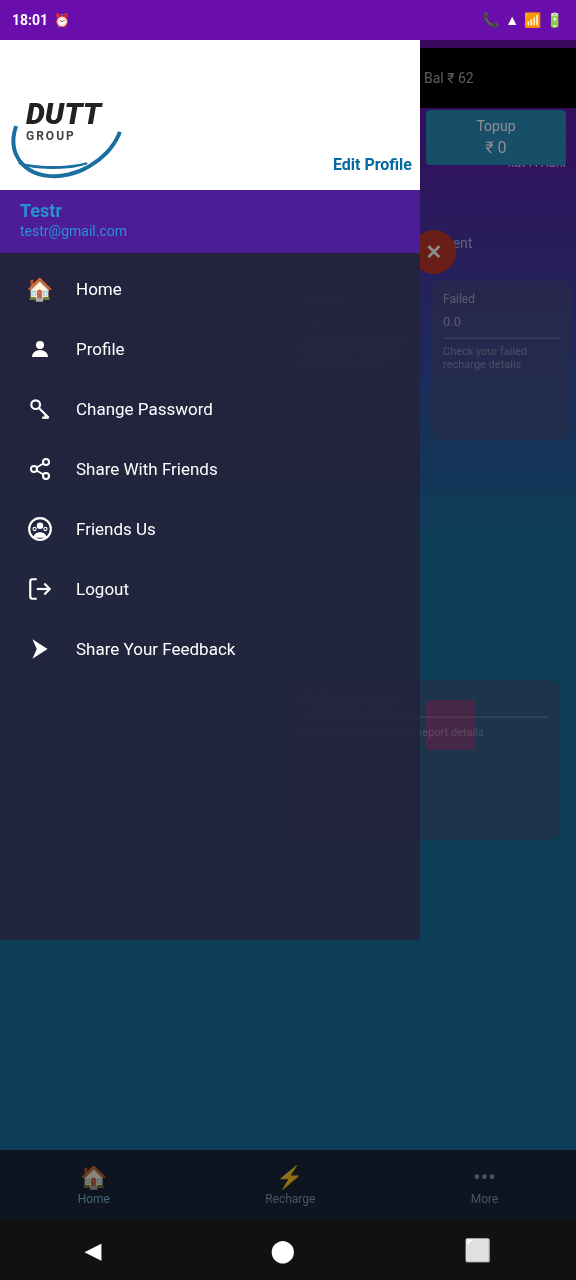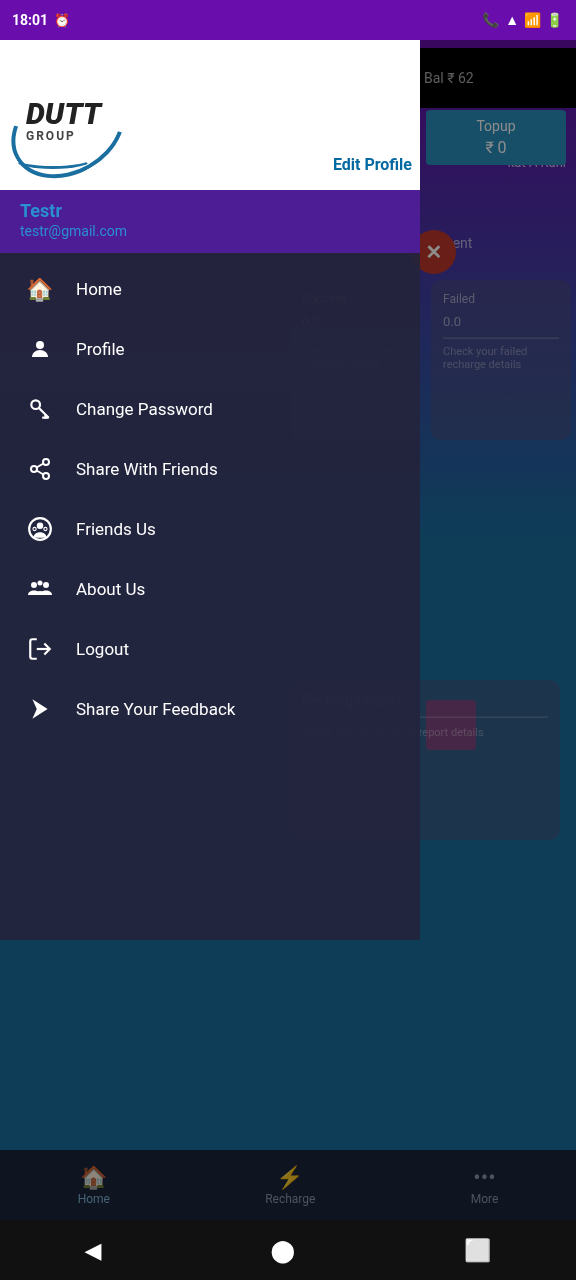--- a/index.html
+++ b/index.html
@@ -464,34 +464,20 @@
           <circle cx="12" cy="12" r="10" fill="none" stroke="white" stroke-width="2"></circle>
           <circle cx="12" cy="9" r="3" fill="white"></circle>
           <path d="M6 20c0-3 2.7-5 6-5s6 2 6 5" fill="white"></path>
           <circle cx="7" cy="12" r="1.5" fill="none" stroke="white" stroke-width="1"></circle>
           <circle cx="17" cy="12" r="1.5" fill="none" stroke="white" stroke-width="1"></circle>
         </svg>
       </div>
       <span class="drawer-item-label">Friends Us</span>
     </div>
 
-    <div class="drawer-item">
-      <div class="drawer-item-icon">
-        <svg width="28" height="28" viewBox="0 0 28 28" fill="white">
-
-          <circle cx="8" cy="10" r="3"></circle>
-          <path d="M2 20c0-3 2.7-4.5 6-4.5s6 1.5 6 4.5"></path>
-          <circle cx="20" cy="10" r="3"></circle>
-          <path d="M14 20c0-3 2.7-4.5 6-4.5s6 1.5 6 4.5"></path>
-          <circle cx="14" cy="8" r="2.5"></circle>
-          <path d="M9 20c0-2.5 2.2-4 5-4s5 1.5 5 4"></path>
-        </svg>
-      </div>
-      <span class="drawer-item-label">About Us</span>
-    </div>
 
     <div class="drawer-item">
       <div class="drawer-item-icon">
         <svg width="26" height="26" viewBox="0 0 24 24" fill="none" stroke="white" stroke-width="2">
           <path d="M9 21H5a2 2 0 0 1-2-2V5a2 2 0 0 1 2-2h4"></path>
           <polyline points="16 17 21 12 16 7"></polyline>
           <line x1="21" y1="12" x2="9" y2="12"></line>
         </svg>
       </div>
       <span class="drawer-item-label">Logout</span>

